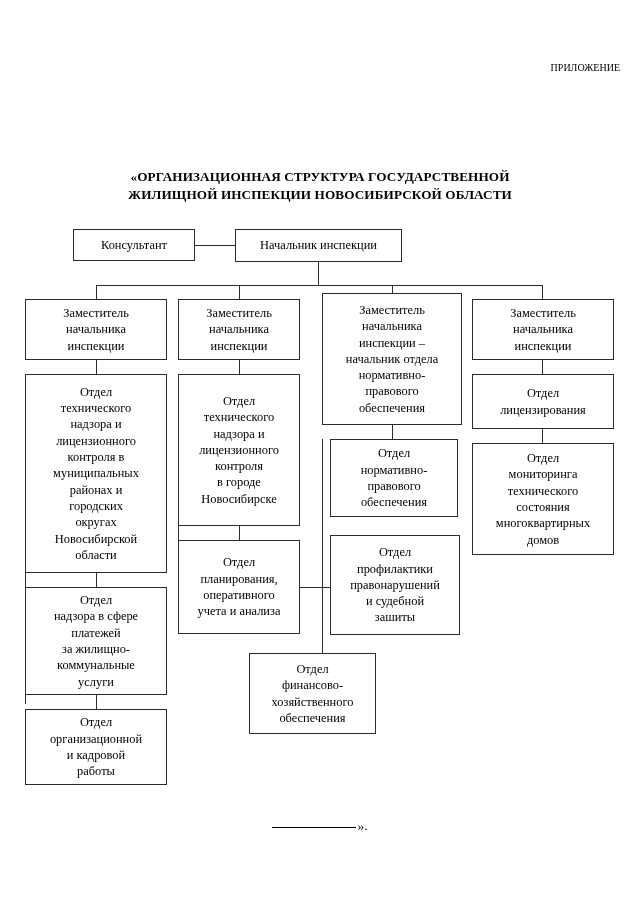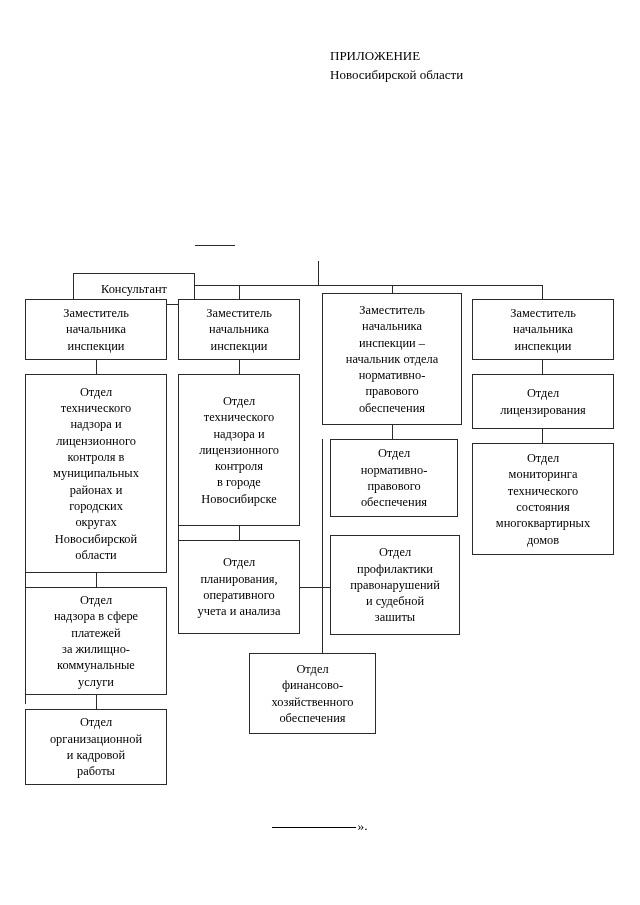--- a/index.html
+++ b/index.html
@@ -18,24 +18,24 @@
     height: 905px;
     margin: 0 auto;
     background: #ffffff;
     overflow: hidden;
   }
 
   
   .header {
     position: absolute;
     left: 330px;
-    top: 46px;
+    top: 58px;
     width: 290px;
-    text-align: left;
-    font-size: 13px;
+    text-align: right;
+    font-size: 10px;
     line-height: 19px;
   }
   .header div { white-space: nowrap; }
 
   
   .doc-title {
     position: absolute;
     left: 60px;
     top: 168px;
     width: 520px;
@@ -89,23 +89,26 @@
     margin-right: 1px;
   }
 </style>
 </head>
 <body>
 
 <div id="page">
 
   <div class="header">
     <div>ПРИЛОЖЕНИЕ</div>
-    <div>Новосибирской области</div>
-  </div>
-
+  </div>
+
+  <div class="doc-title">
+    <div>«ОРГАНИЗАЦИОННАЯ СТРУКТУРА ГОСУДАРСТВЕННОЙ</div>
+    <div>ЖИЛИЩНОЙ ИНСПЕКЦИИ НОВОСИБИРСКОЙ ОБЛАСТИ</div>
+  </div>
 
   <div class="line h" style="left:195px; top:245px; width:40px;"></div>
 
   <div class="line v" style="left:318px; top:261px; height:25px;"></div>
 
   <div class="line h" style="left:96px; top:285px; width:447px;"></div>
 
   <div class="line v" style="left:96px; top:285px; height:14px;"></div>
   <div class="line v" style="left:239px; top:285px; height:14px;"></div>
   <div class="line v" style="left:392px; top:285px; height:14px;"></div>
@@ -123,24 +126,27 @@
   <div class="line v" style="left:392px; top:425px; height:14px;"></div>
   <div class="line v" style="left:322px; top:439px; height:232px;"></div>
   <div class="line h" style="left:322px; top:587px; width:8px;"></div>
   <div class="line h" style="left:300px; top:587px; width:22px;"></div>
   <div class="line v" style="left:322px; top:587px; height:84px;"></div>
   <div class="line h" style="left:322px; top:671px; width:0px;"></div>
 
   <div class="line v" style="left:542px; top:360px; height:14px;"></div>
   <div class="line v" style="left:542px; top:429px; height:14px;"></div>
 
-  <div class="box" style="left:73px; top:229px; width:122px; height:32px;margin-top:44px;">
+  <div class="box" style="left:73px; top:229px; width:122px; height:32px;">
     <span>Консультант</span>
   </div>
 
+  <div class="box" style="left:235px; top:229px; width:167px; height:33px;">
+    <span>Начальник инспекции</span>
+  </div>
 
   <div class="box" style="left:25px; top:299px; width:142px; height:61px;">
     <span>Заместитель<br>начальника<br>инспекции</span>
   </div>
 
   <div class="box" style="left:178px; top:299px; width:122px; height:61px;">
     <span>Заместитель<br>начальника<br>инспекции</span>
   </div>
 
   <div class="box" style="left:322px; top:293px; width:140px; height:132px;">

